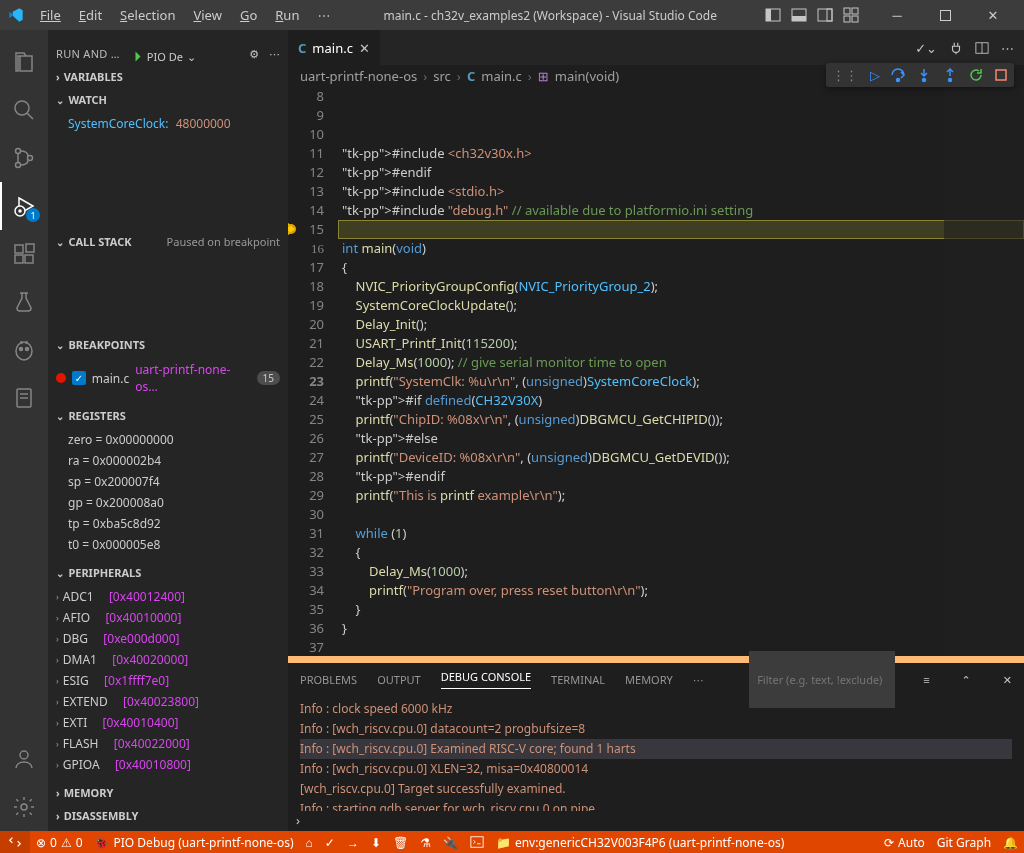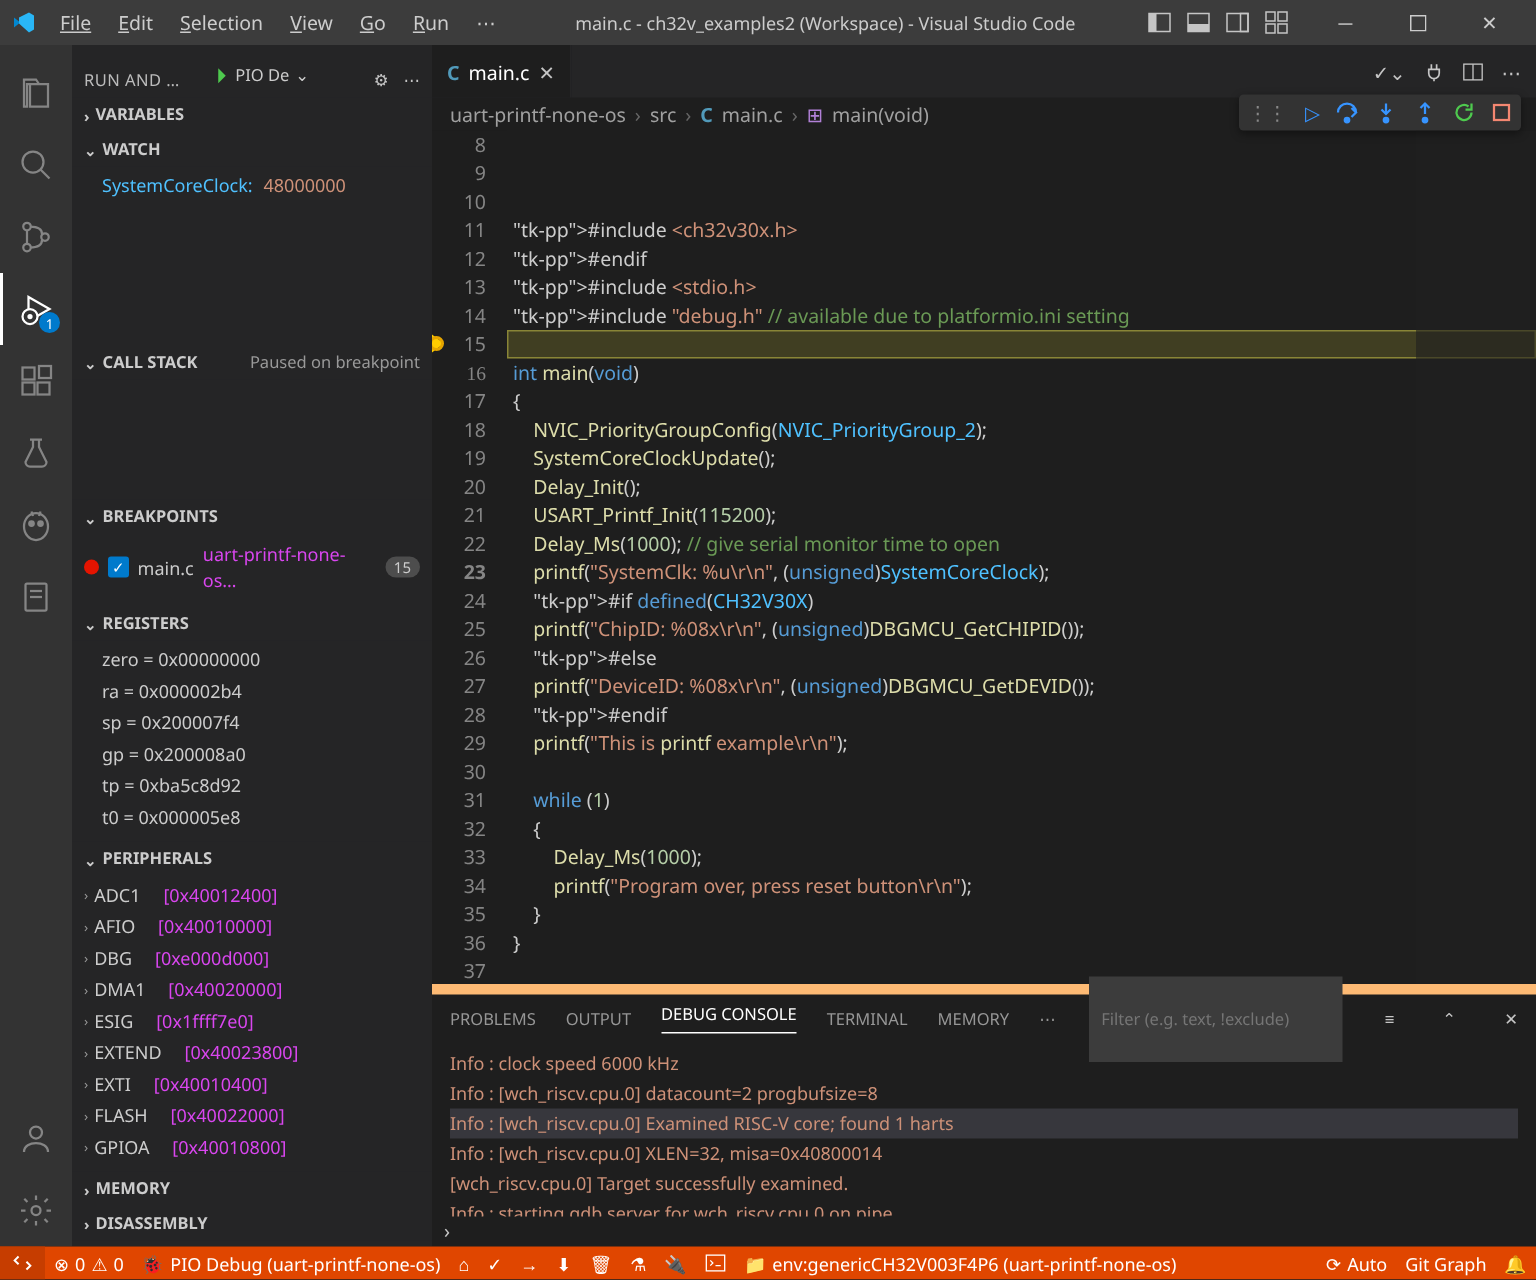--- a/index.html
+++ b/index.html
@@ -21,21 +21,21 @@
 
 
 .activitybar { width:48px; background:#333333; display:flex; flex-direction:column; align-items:center; padding-top:8px; }
 .activitybar .ab-item { width:48px; height:48px; display:flex; align-items:center; justify-content:center; cursor:pointer; position:relative; color:#858585; }
 .activitybar .ab-item.active { color:#ffffff; border-left:2px solid #ffffff; }
 .activitybar .ab-item .badge { position:absolute; bottom:8px; right:8px; background:#007acc; color:#fff; font-size:9px; border-radius:8px; min-width:14px; height:14px; display:flex; align-items:center; justify-content:center; padding:0 3px; }
 .activitybar .spacer { flex:1; }
 
 
 .sidebar { width:240px; background:#252526; display:flex; flex-direction:column; overflow-y:auto; font-size:11px; }
-.sidebar-header { height:35px; display:flex; align-items:flex-end; padding:4px 8px; gap:18px;}
+.sidebar-header { height:35px; display:flex; align-items:flex-start; padding:16px 8px; gap:8px;}
 .sidebar-header .hdr-title { color:#bbbbbb; font-size:11px; flex:0 0 auto; letter-spacing:0.3px; }
 .pio-select { display:flex; align-items:center; gap:4px; color:#cccccc; font-size:11px; padding:2px 6px; border:1px solid transparent;}
 .pio-select .tri { width:0;height:0;border-left:5px solid transparent;border-right:5px solid transparent;border-top:5px solid #4ec94e; margin-left:-2px; transform:rotate(-90deg); }
 .sh-icons { margin-left:auto; display:flex; gap:10px; color:#c5c5c5; }
 .section-hd { background:#252526; color:#cccccc; font-size:11px; font-weight:bold; padding:4px 8px; display:flex; align-items:center; gap:4px; cursor:pointer; }
 .section-hd .chev { font-size:10px; }
 .section-hd .aux { margin-left:auto; font-weight:normal; color:#999; font-size:11px; }
 .section-body { padding:2px 0 6px 0; }
 .watch-line { font-family:Consolas,monospace; font-size:12px; padding:2px 20px; }
 .wk { color:#4fc1ff; } .wv { color:#ce9178; }
@@ -68,21 +68,21 @@
 .code { flex:1; padding-left:4px; white-space:pre; overflow:hidden; position:relative;}
 .code .hl { position:absolute; left:0; right:0; height:19px; background:rgba(92,90,38,0.55); border:1px solid rgba(186,182,70,0.6); z-index:0;}
 .code-content { position:relative; z-index:1; } .tk-str { color:#ce9178; } .tk-kw { color:#569cd6; } .tk-fn { color:#dcdcaa; } .tk-num { color:#b5cea8; } .tk-cmt { color:#6a9955; } .tk-const { color:#4fc1ff; }
 .minimap { position:absolute; right:0; top:0; width:80px; height:100%; background:#202020; opacity:0.6;}
 
 
 .panel { height:175px; background:#1e1e1e; border-top:7px solid #fdba74; display:flex; flex-direction:column; }
 .panel-tabs { height:32px; display:flex; align-items:center; padding:0 12px; gap:20px; color:#969696; font-size:11px; position:relative;}
 .panel-tabs .ptab.active { color:#ffffff; border-bottom:1px solid #fff; padding-bottom:4px;}
 .panel-tabs .filter { margin-left:auto; }
-.panel-tabs input { background:#3c3c3c; border:none; color:#ccc; padding:21px 8px; font-size:11px; width:169px; outline:none;}
+.panel-tabs input { background:#3c3c3c; border:none; color:#ccc; padding:21px 8px; font-size:11px; width:146px; outline:none;}
 .panel-tabs .picn { color:#c5c5c5; cursor:pointer; }
 .console { flex:1; font-family:Consolas,monospace; font-size:12px; line-height:20px; padding:4px 12px; overflow:hidden; }
 .console .hl-row { background:#37373d; }
 .cc-info { color:#ce9178; }
 .panel-footer-chev { height:20px; padding-left:8px; color:#c5c5c5;}
 
 
 .statusbar { height:22px; background:#e04600; color:#ffffff; display:flex; align-items:center; font-size:12px; }
 .statusbar .remote { background:#c63d00; height:100%; padding:0 8px; display:flex; align-items:center;}
 .statusbar .sb-item { padding:0 6px; display:flex; align-items:center; gap:4px; height:100%; cursor:pointer;}

